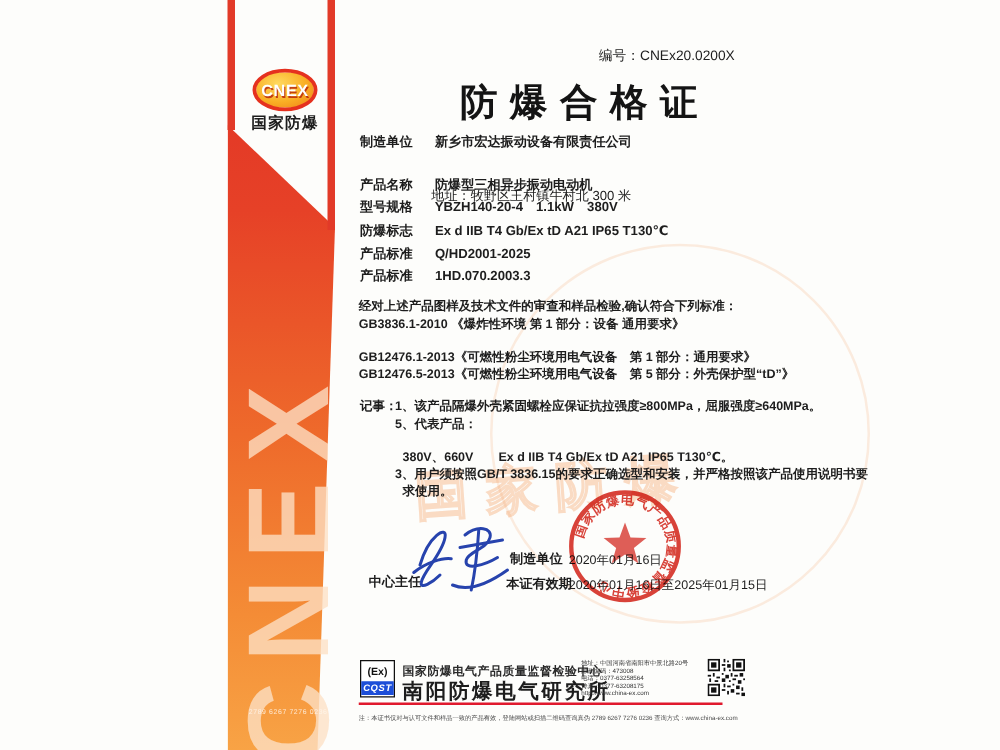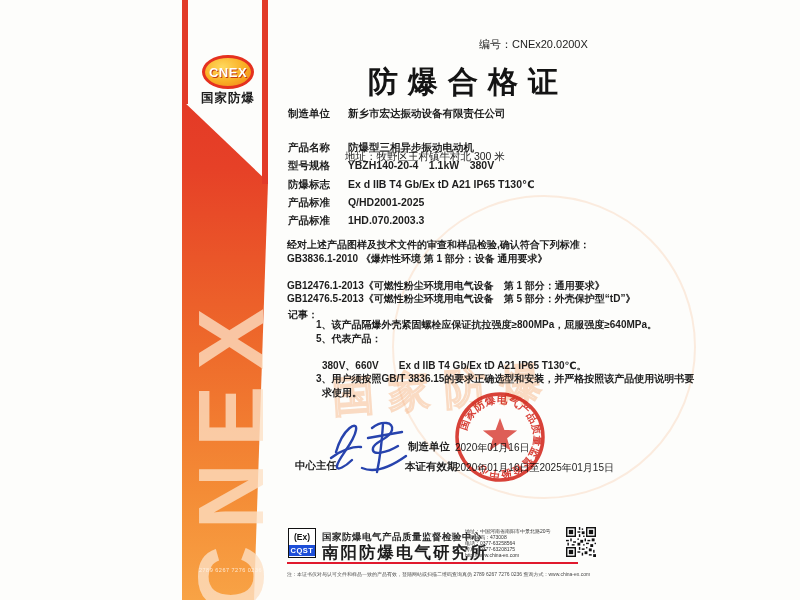--- a/index.html
+++ b/index.html
@@ -56,21 +56,21 @@
         pointer-events:none;white-space:nowrap;}
   .wm-circle{position:absolute;left:392px;top:195px;width:300px;height:300px;border-radius:50%;
         border:2px solid rgba(243,156,92,.18);pointer-events:none;}
 
   
   .badge{position:absolute;left:288px;top:528px;width:28px;height:30px;border:1.5px solid #111;
         box-sizing:border-box;background:#fff;}
   .badge .ex{height:16px;display:flex;align-items:center;justify-content:center;
         font-size:8.5px;font-weight:bold;color:#111;}
   .badge .cqst{height:11px;background:#1d4ed8;display:flex;align-items:center;justify-content:center;
-        font-size:7.5px;font-weight:bold;color:#fff;letter-spacing:.5px;}
+        font-size:7.5px;font-weight:bold;color:#fff;letter-spacing:.5px;font-style:italic;}
   .ctr-name{position:absolute;left:322px;top:531px;font-size:9.5px;font-weight:600;color:#2a2a2a;letter-spacing:.5px;}
   .institute{position:absolute;left:322px;top:542px;font-size:16.5px;font-weight:bold;color:#1d1d1d;letter-spacing:2px;}
   .addr{position:absolute;left:465px;top:529px;font-size:5px;line-height:5.9px;color:#333;}
   .qr{position:absolute;left:566px;top:527px;width:30px;height:30px;}
   .redline{position:absolute;left:287px;top:562px;width:291px;height:2px;background:#e0192d;}
   .disclaimer{position:absolute;left:287px;top:571px;width:300px;font-size:5px;color:#4a4a4a;white-space:nowrap;}
 </style>
 </head>
 <body>
 
@@ -117,21 +117,21 @@
   <div class="frow" style="top:214px">
     <span class="lab">产品标准</span>
     <span>1HD.070.2003.3</span>
   </div>
 
   <div class="std" style="top:238px">经对上述产品图样及技术文件的审查和样品检验,确认符合下列标准：</div>
   <div class="std" style="top:252px">GB3836.1-2010 《爆炸性环境 第 1 部分：设备 通用要求》</div>
   <div class="std" style="top:279px">GB12476.1-2013《可燃性粉尘环境用电气设备　第 1 部分：通用要求》</div>
   <div class="std" style="top:292px">GB12476.5-2013《可燃性粉尘环境用电气设备　第 5 部分：外壳保护型“tD”》</div>
 
-  <div class="note" style="left:288px;top:308px">记事：</div>
+  <div class="note" style="left:288px;top:318px">记事：</div>
   <div class="note" style="left:316px;top:318px">1、该产品隔爆外壳紧固螺栓应保证抗拉强度≥800MPa，屈服强度≥640MPa。</div>
   <div class="note" style="left:316px;top:332px">5、代表产品：</div>
   <div class="note" style="left:322px;top:359px">380V、660V　　Ex d IIB T4 Gb/Ex tD A21 IP65 T130℃。</div>
   <div class="note" style="left:316px;top:372px">3、用户须按照GB/T 3836.15的要求正确选型和安装，并严格按照该产品使用说明书要</div>
   <div class="note" style="left:322px;top:386px">求使用。</div>
 
   <div class="so-label" style="left:295px;top:459px">中心主任</div>
   <svg class="sig" viewBox="0 0 82 62">
     <g fill="none" stroke="#2743ad" stroke-width="2.4" stroke-linecap="round">
       <path d="M8,36 C15,12 30,4 28,14 C26,27 10,42 9,50 C8,56 18,50 24,44"></path>

